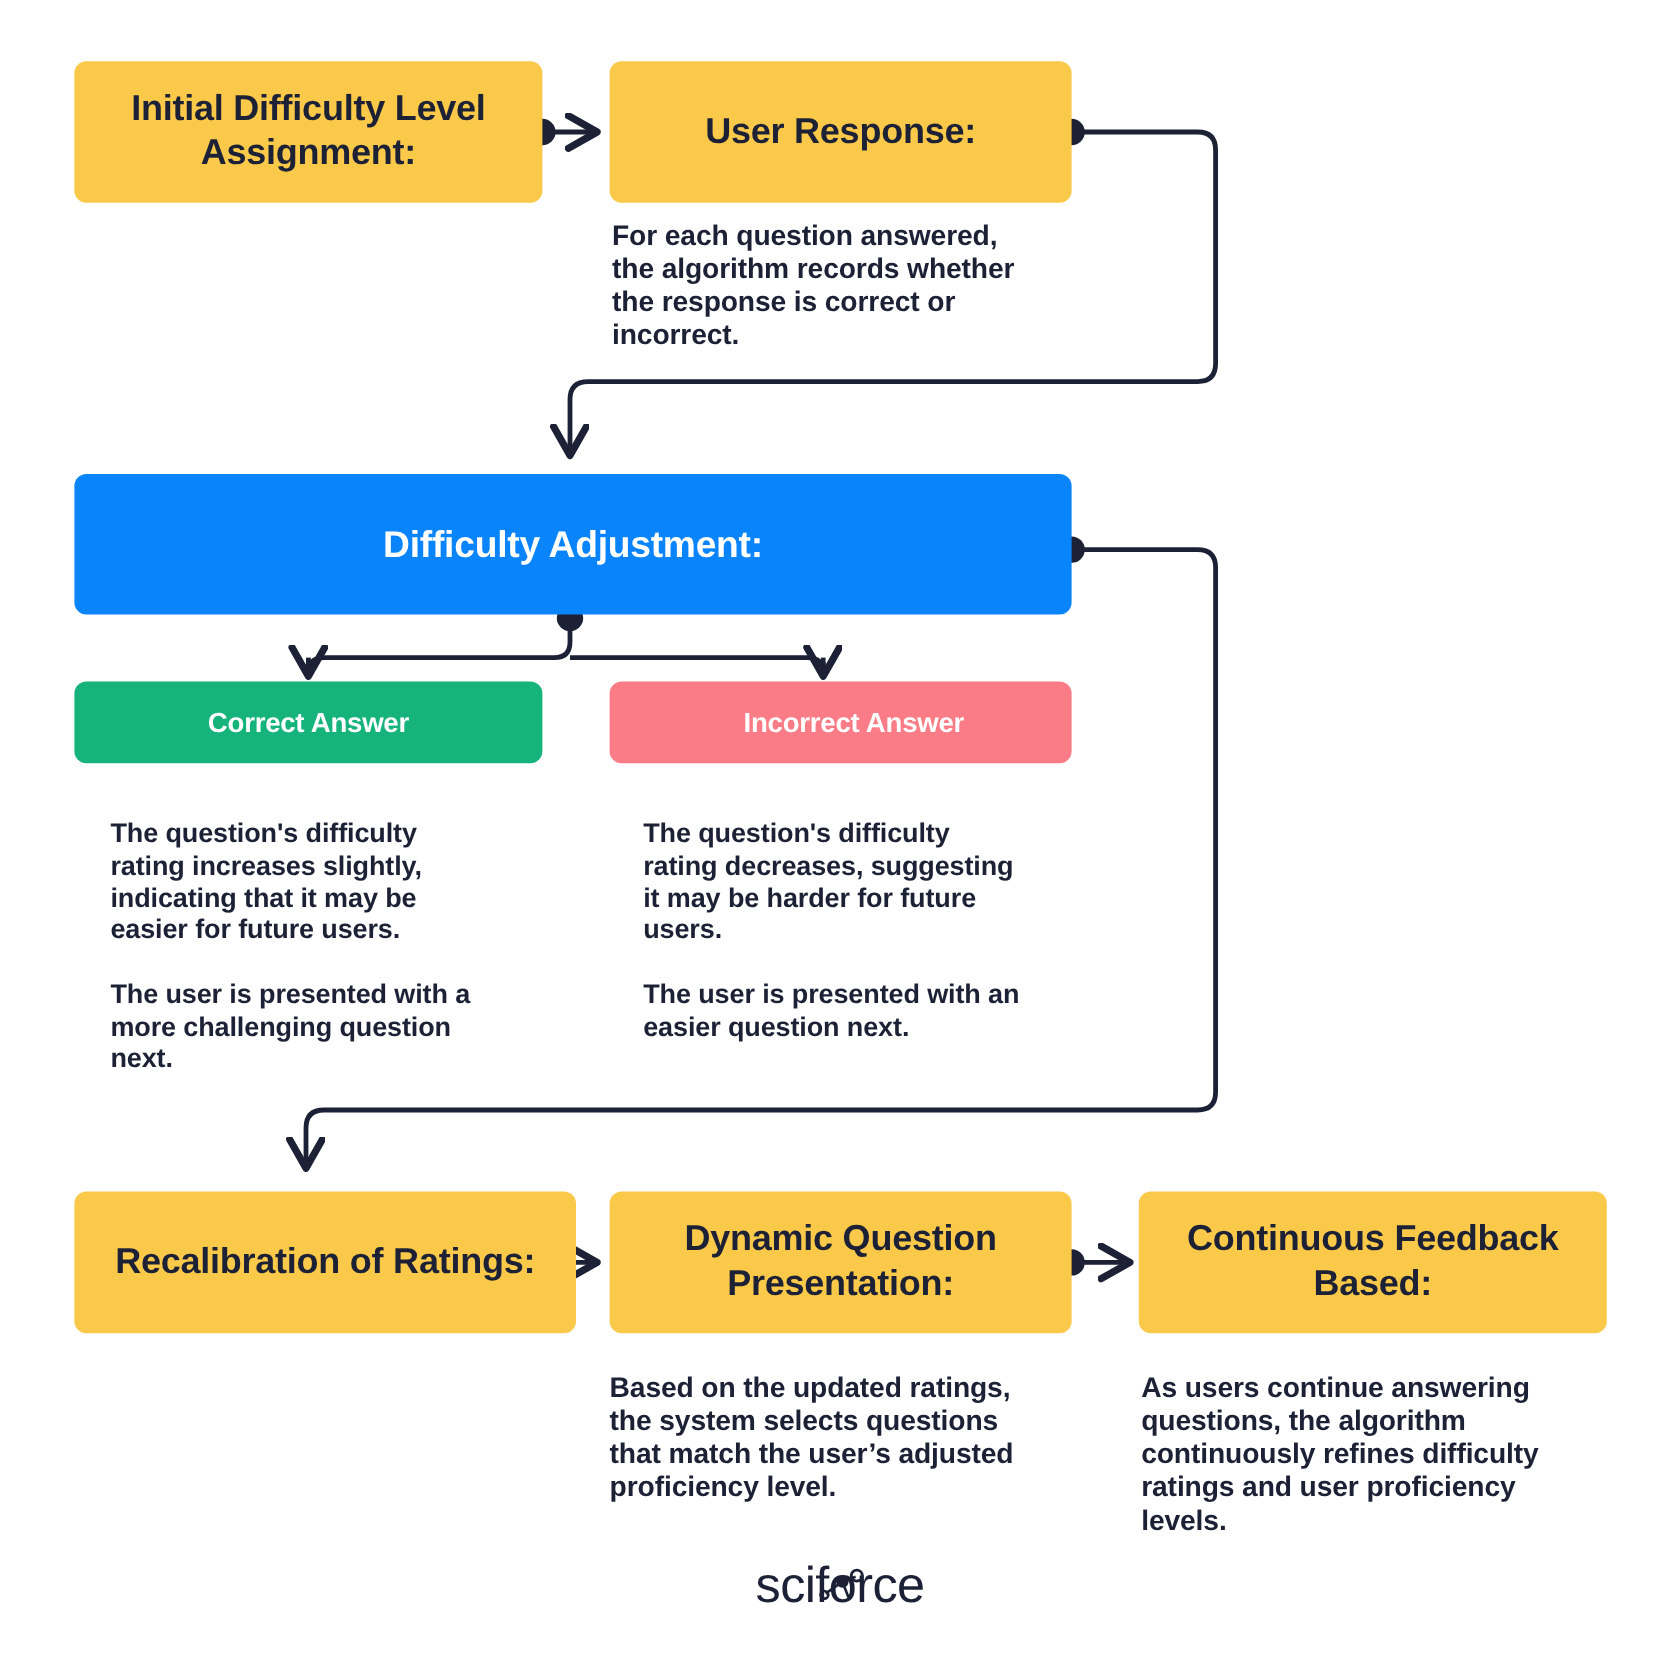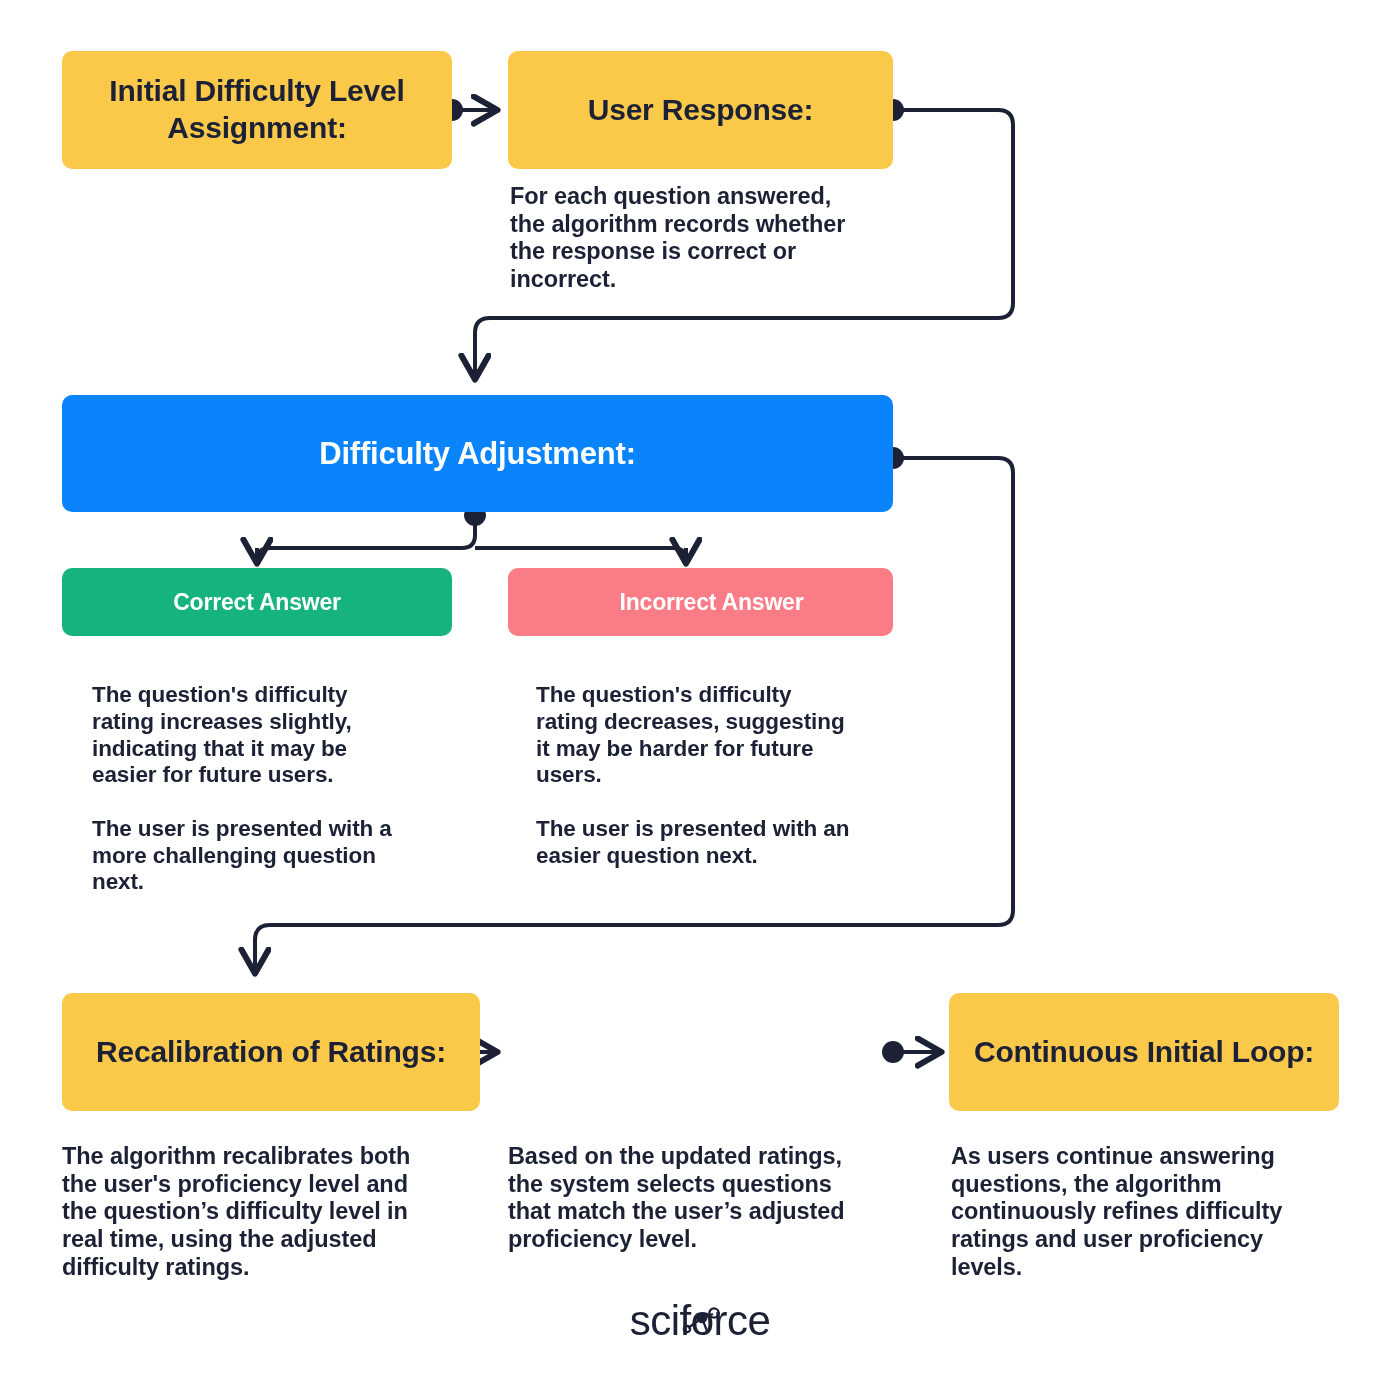--- a/index.html
+++ b/index.html
@@ -181,34 +181,33 @@
 it may be harder for future
 users.
 
 The user is presented with an
 easier question next.</div>
 
   <div class="node yellow" style="left:62px; top:993px; width:418px; height:118px;">
     <div class="node-title">Recalibration of
 Ratings:</div>
   </div>
-  <div class="desc" style="left:62px; top:1143px; width:400px;">The algorithm recalibrates both
-the user's proficiency level and
-the question’s difficulty level in
-real time, using the adjusted
-difficulty ratings.</div>
-
+
+  <div class="node yellow" style="left:508px; top:993px; width:385px; height:118px;">
+    <div class="node-title">Dynamic Question
+Presentation:</div>
+  </div>
   <div class="desc" style="left:508px; top:1143px; width:400px;">Based on the updated ratings,
 the system selects questions
 that match the user’s adjusted
 proficiency level.</div>
 
   <div class="node yellow" style="left:949px; top:993px; width:390px; height:118px;">
     <div class="node-title">Continuous
-Initial Loop:</div>
+Feedback Based:</div>
   </div>
   <div class="desc" style="left:951px; top:1143px; width:400px;">As users continue answering
 questions, the algorithm
 continuously refines difficulty
 ratings and user proficiency
 levels.</div>
 
   <div class="logo">
     <span class="logo-word">sciforce</span>
   </div>

